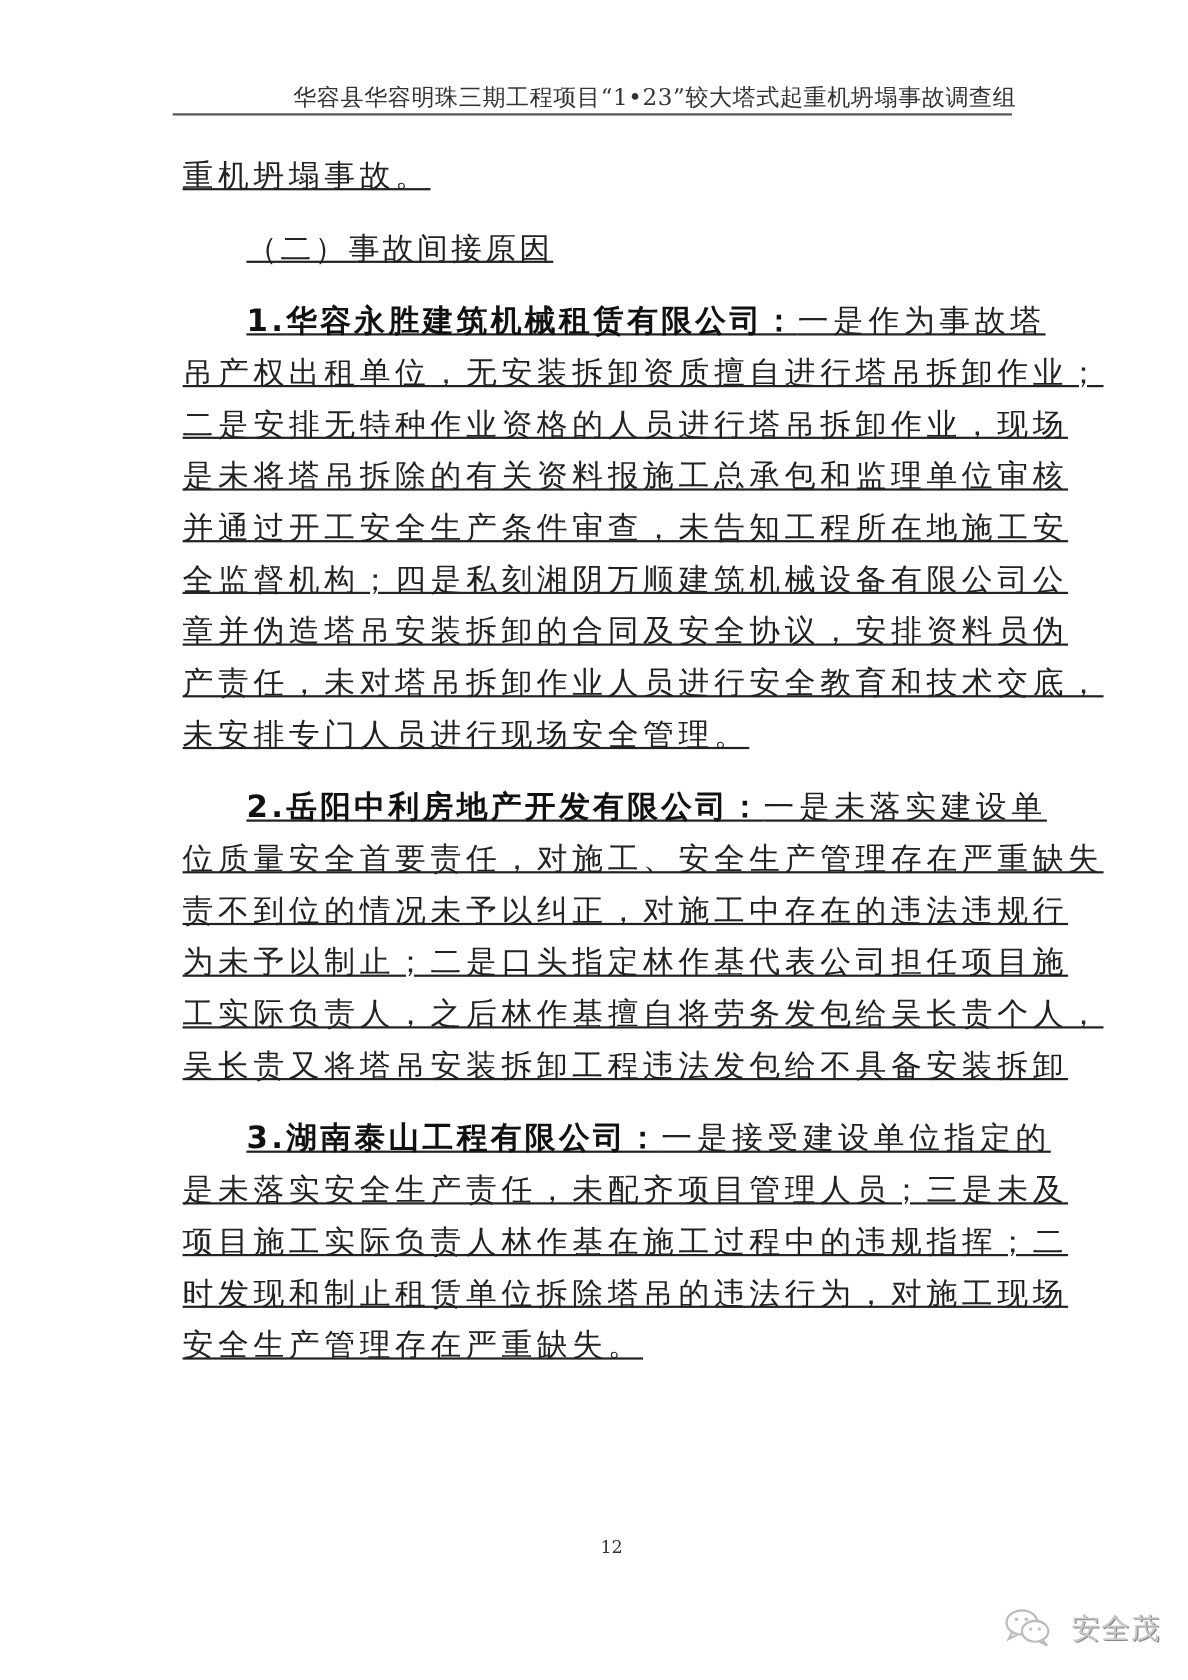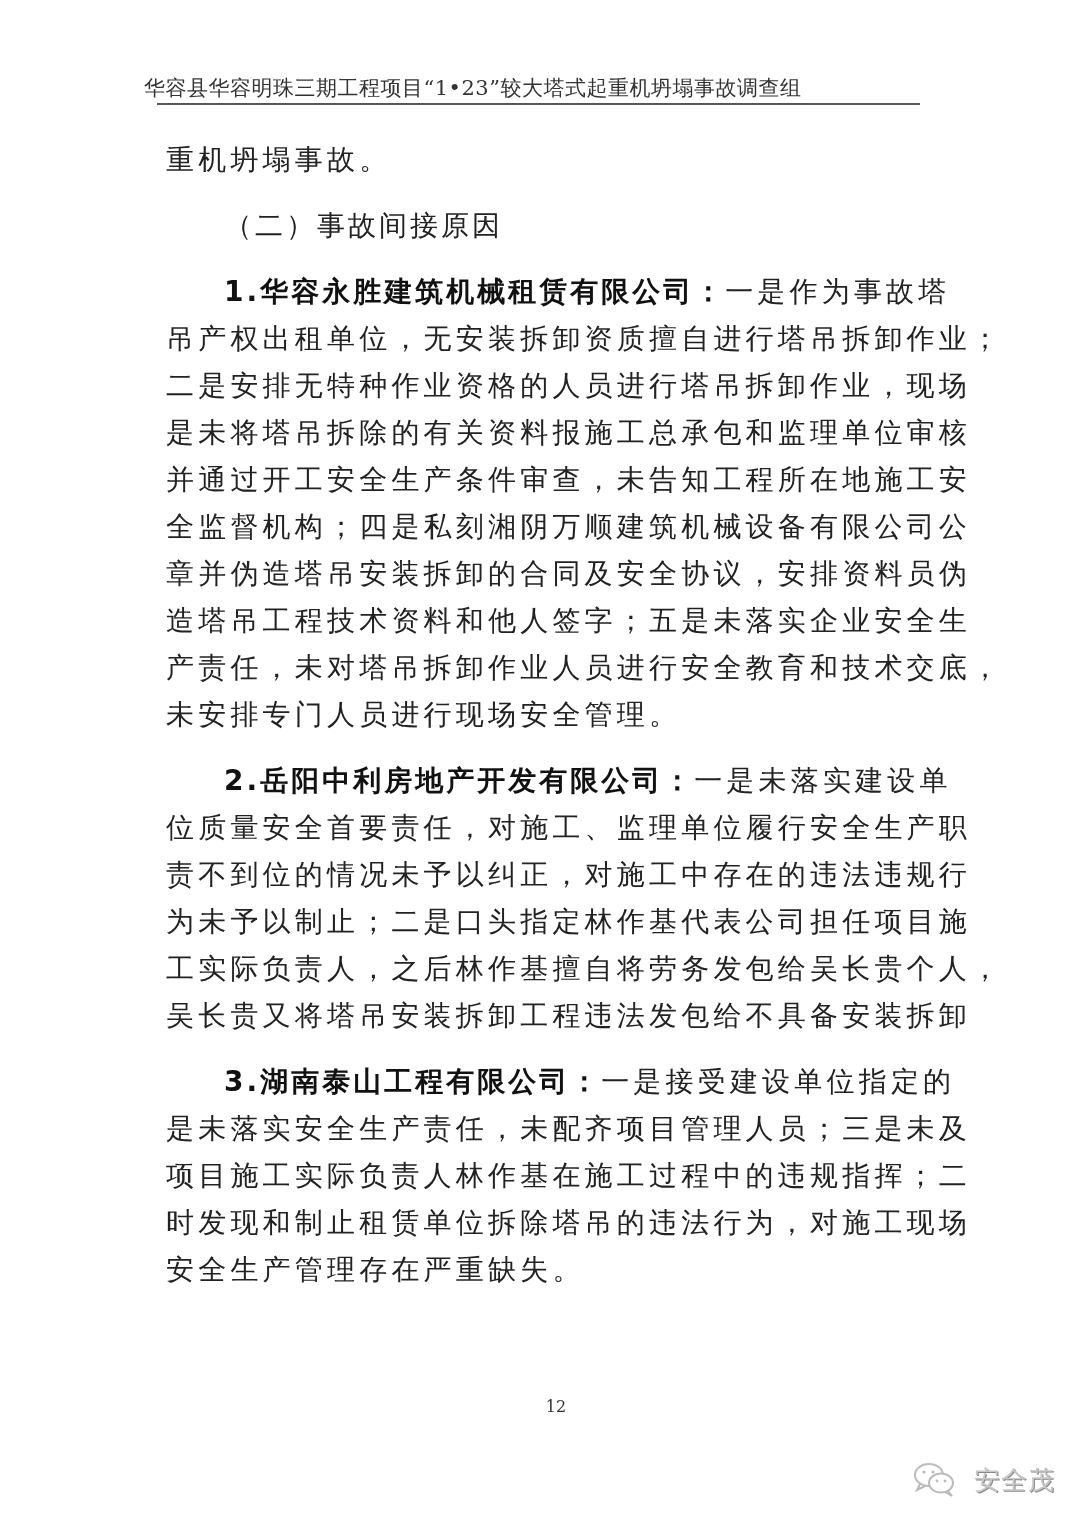--- a/index.html
+++ b/index.html
@@ -1,23 +1,23 @@
 <!DOCTYPE html>
 <html><head>
 <meta charset="utf-8">
 <style>
   html, body { margin:0; padding:0; background:#ffffff; }
   body { width:1080px; height:1527px; position:relative; overflow:hidden; color:#1a1a1a;
          font-family: "DejaVu Serif", "Liberation Serif", serif; }
-  .header-title { position:absolute; left:144px; width:760px; top:74px; 
+  .header-title { position:absolute; left:164px; width:760px; top:74px; text-align:right;
          font-size:21px; color:#333; letter-spacing:0.5px; }
   .header-rule { position:absolute; left:157px; width:763px; top:103px; height:2px; background:#555; }
   .body { position:absolute; left:166px; width:750px; top:136px; font-size:28px; line-height:47px;
           letter-spacing:4.2px; color:#222; }
-  .line { display:block; white-space:nowrap; height:47px; }
+  .line { display:block; white-space:nowrap; height:47px;text-decoration:underline; }
   .indent { padding-left:58px; }
   .bold { font-weight:bold; color:#111; font-family:"DejaVu Sans", "Liberation Sans", sans-serif; letter-spacing:3px; }
   .heading { font-family:"DejaVu Sans", "Liberation Sans", sans-serif; letter-spacing:3px; }
   .gap1 { height:19px; }
   .page-number { position:absolute; left:16px; width:1080px; top:1397px; text-align:center; font-size:16px; color:#333; }
   .watermark { position:absolute; left:912px; top:1462px; display:flex; align-items:center; gap:16px; color:#bbb; }
   .watermark svg { display:block; }
   .watermark-text { font-family:"DejaVu Sans", "Liberation Sans", sans-serif; font-size:26px; color:#c8c8c8;
      text-shadow: 1px 1px 0 #888; letter-spacing:1px; }
 </style>
@@ -34,29 +34,28 @@
   <div class="gap1"></div>
 
   <div>
     <span class="line indent"><span class="bold">1.</span><span class="bold">华容永胜建筑机械租赁有限公司：</span><span>一是作为事故塔</span></span>
     <span class="line">吊产权出租单位，无安装拆卸资质擅自进行塔吊拆卸作业；</span>
     <span class="line">二是安排无特种作业资格的人员进行塔吊拆卸作业，现场</span>
     <span class="line">是未将塔吊拆除的有关资料报施工总承包和监理单位审核</span>
     <span class="line">并通过开工安全生产条件审查，未告知工程所在地施工安</span>
     <span class="line">全监督机构；四是私刻湘阴万顺建筑机械设备有限公司公</span>
     <span class="line">章并伪造塔吊安装拆卸的合同及安全协议，安排资料员伪</span>
-    <span class="line">造塔吊工程技术资料和他人签字；五是未落实企业安全生</span>
     <span class="line">产责任，未对塔吊拆卸作业人员进行安全教育和技术交底，</span>
     <span class="line">未安排专门人员进行现场安全管理。</span>
   </div>
   <div class="gap1"></div>
 
   <div>
     <span class="line indent"><span class="bold">2.</span><span class="bold">岳阳中利房地产开发有限公司：</span><span>一是未落实建设单</span></span>
-    <span class="line">位质量安全首要责任，对施工、监理单位履行安全生产职</span>
+    <span class="line">位质量安全首要责任，对施工、安全生产管理存在严重缺失</span>
     <span class="line">责不到位的情况未予以纠正，对施工中存在的违法违规行</span>
     <span class="line">为未予以制止；二是口头指定林作基代表公司担任项目施</span>
     <span class="line">工实际负责人，之后林作基擅自将劳务发包给吴长贵个人，</span>
     <span class="line">吴长贵又将塔吊安装拆卸工程违法发包给不具备安装拆卸</span>
   </div>
   <div class="gap1"></div>
 
   <div>
     <span class="line indent"><span class="bold">3.</span><span class="bold">湖南泰山工程有限公司：</span><span>一是接受建设单位指定的</span></span>
     <span class="line">是未落实安全生产责任，未配齐项目管理人员；三是未及</span>

